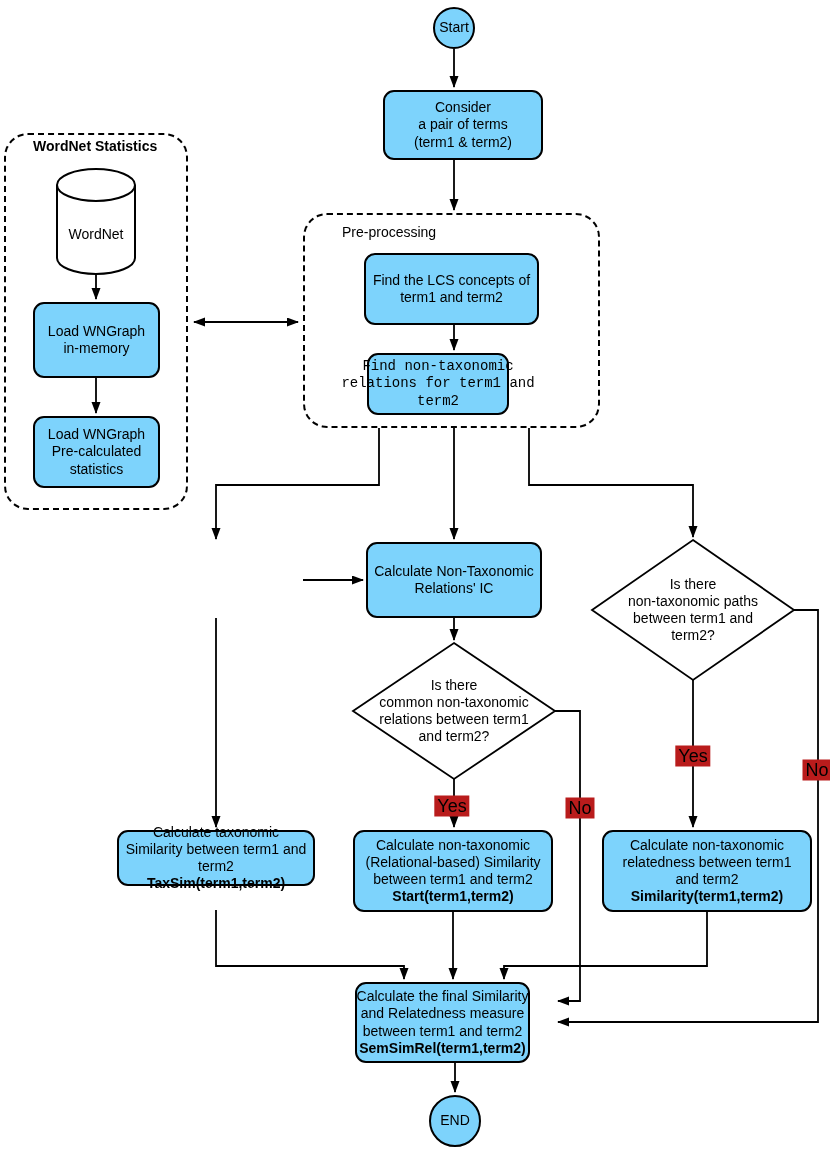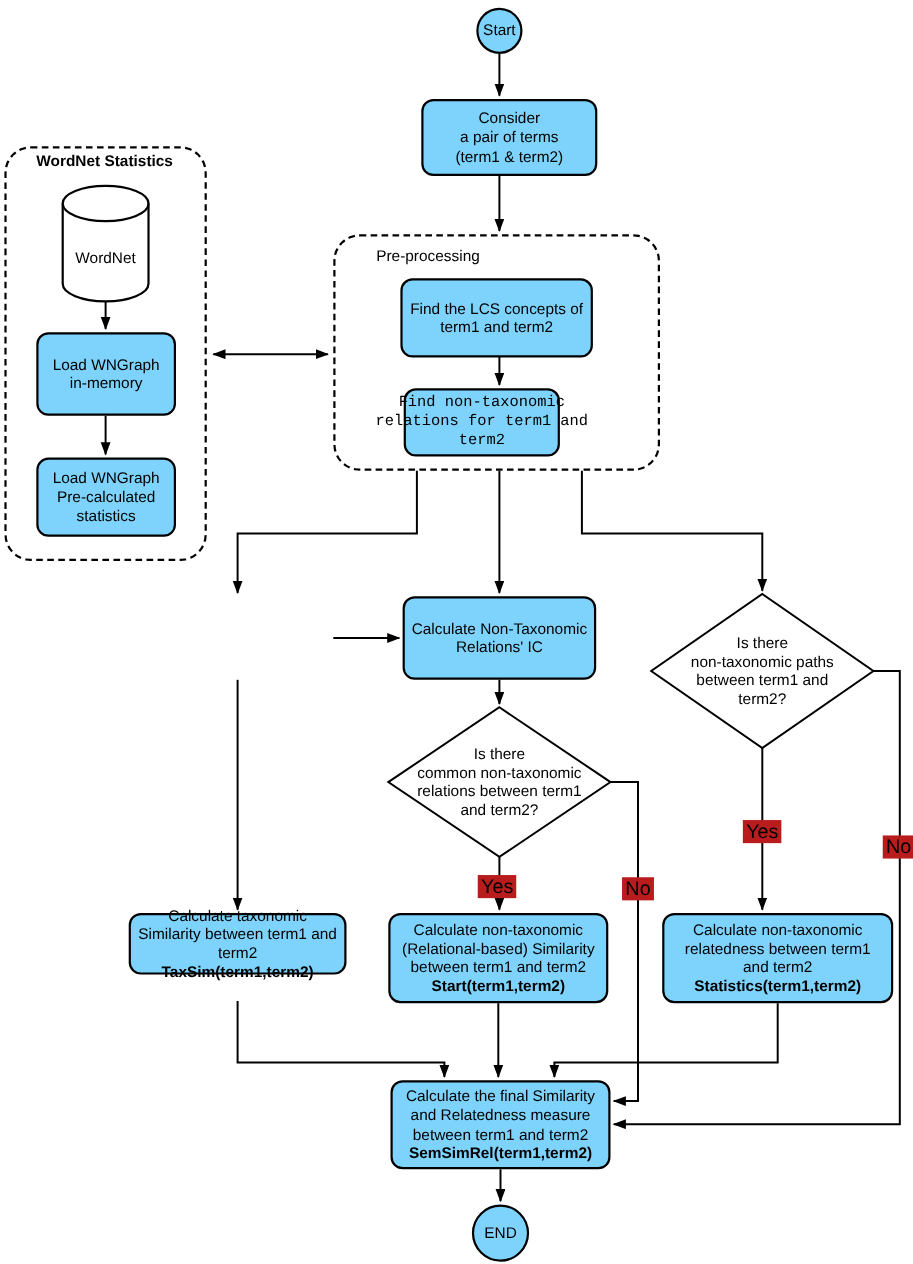--- a/index.html
+++ b/index.html
@@ -147,24 +147,24 @@
     <span>Calculate non-taxonomic
 (Relational-based) Similarity
 between term1 and term2</span>
     <span class="formula">Start(term1,term2)</span>
   </div>
 
   <div class="node" style="left:602px; top:830px; width:210px; height:82px;">
     <span>Calculate non-taxonomic
 relatedness between term1
 and term2</span>
-    <span class="formula">Statistics(term1,term2)</span>
+    <span class="formula">Similarity(term1,term2)</span>
   </div>
 
-  <div class="node" style="left:355px; top:982px; width:200px; height:81px;">
+  <div class="node" style="left:355px; top:982px; width:175px; height:81px;">
     <span>Calculate the final Similarity
 and Relatedness measure
 between term1 and term2</span>
     <span class="formula">SemSimRel(term1,term2)</span>
   </div>
 
   <div class="elabel" style="left:452px; top:806px;">Yes</div>
   <div class="elabel" style="left:580px; top:808px;">No</div>
   <div class="elabel" style="left:693px; top:756px;">Yes</div>
   <div class="elabel" style="left:817px; top:770px;">No</div>

